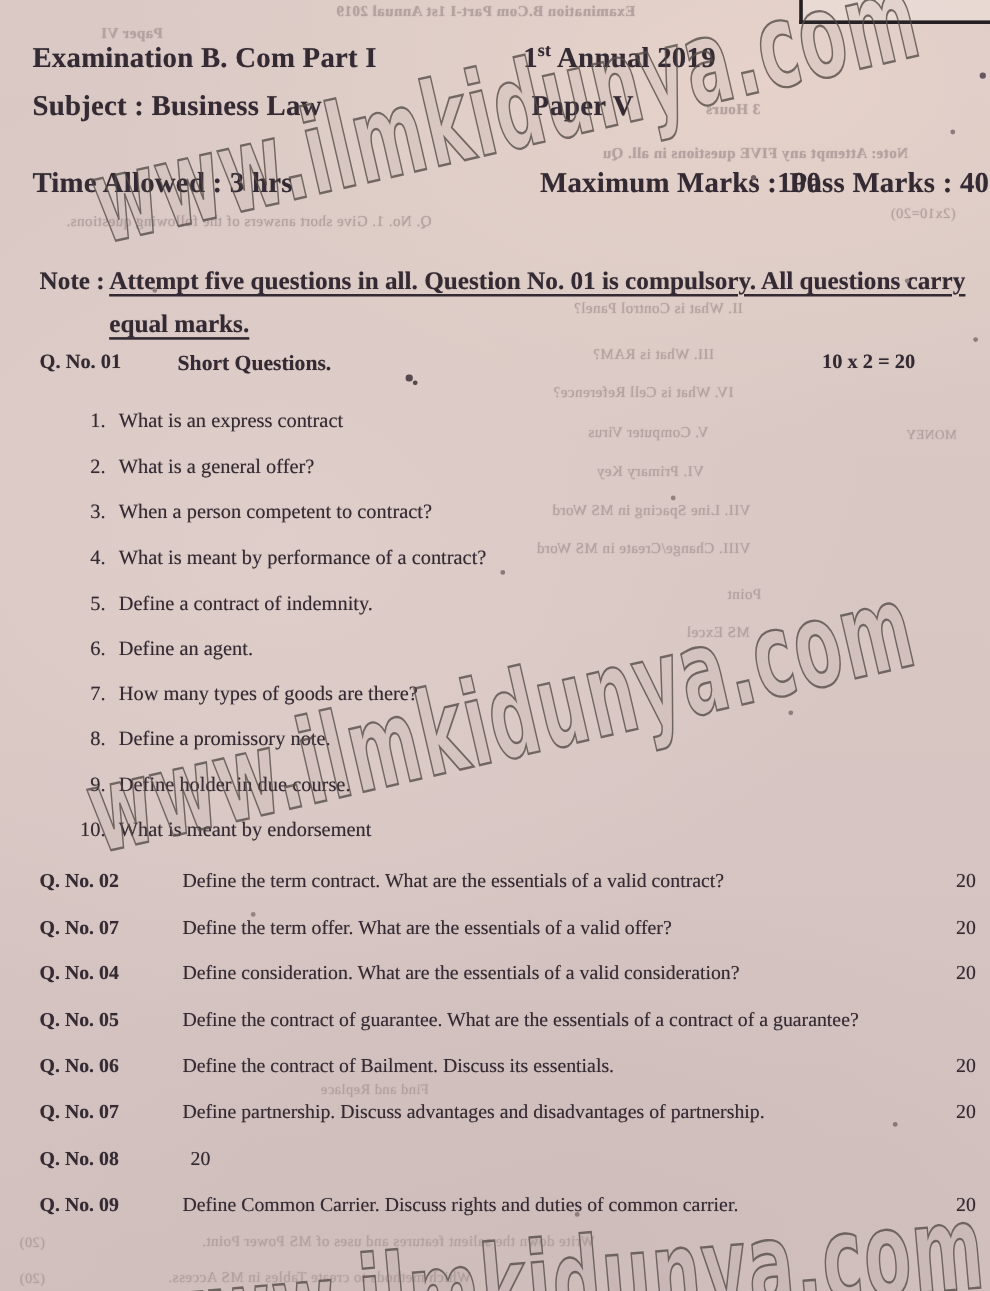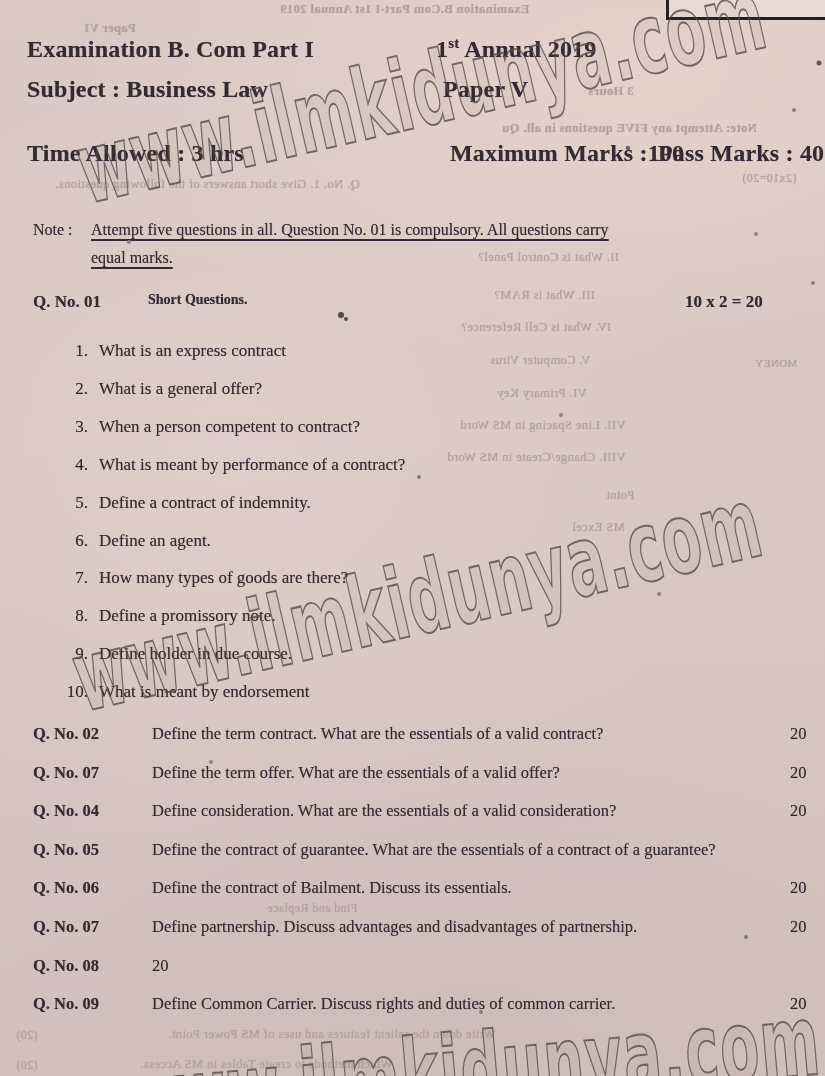--- a/index.html
+++ b/index.html
@@ -11,33 +11,33 @@
       radial-gradient(760px 620px at 28% 42%, rgba(224,207,202,.8) 0%, rgba(224,207,202,0) 65%),
       radial-gradient(820px 520px at 58% 97%, rgba(205,188,186,.85) 0%, rgba(205,188,186,0) 60%),
       linear-gradient(180deg,#dac9c5 0%,#d7c6c2 55%,#d1c0be 100%);
   }
   .content{position:absolute;inset:0;z-index:3;text-shadow:0 0 .7px rgba(52,42,51,.45);}
   .txt{position:absolute;white-space:nowrap;}
   .b{font-weight:bold;}
   .hdr{font-size:24px;font-weight:bold;letter-spacing:.2px;}
   sup{font-size:.62em;}
 
-  .note-block{position:absolute;left:33px;top:216px;display:flex;font-weight:normal;font-size:16px;line-height:1.72;justify-content:flex-end;}
+  .note-block{position:absolute;left:33px;top:216px;display:flex;font-weight:bold;font-size:21px;line-height:1.72;justify-content:flex-end;}
   .note-label{width:58px;flex:none;}
   .note-line{text-decoration:underline;text-decoration-thickness:2px;text-underline-offset:4px;}
 
   .sq-list{position:absolute;left:58px;top:341px;font-size:17px;width:700px;}
   .sq-row{position:absolute;display:flex;white-space:nowrap;}
   .sq-num{width:30px;text-align:right;margin-right:11px;flex:none;}
 
   .lq{position:absolute;left:33px;top:724px;width:787px;font-size:16.5px;}
   .lq-row{position:absolute;left:0;width:100%;display:flex;white-space:nowrap;}
   .lq-num{width:119px;flex:none;font-weight:bold;}
   .lq-text{flex:1;min-width:0;}
-  .lq-marks{width:30px;flex:none;text-align:left;}
+  .lq-marks{width:30px;flex:none;text-align:center;}
 
   .corner-box{position:absolute;left:666px;top:-8px;width:167px;height:25px;z-index:2;
     border-left:3px solid #241f22;border-bottom:3px solid #241f22;background:rgba(238,226,220,.55);}
 
   .ghost-layer{position:absolute;inset:0;z-index:1;font-family:"Liberation Serif",serif;}
   .ghost{position:absolute;transform:scaleX(-1);color:#b2a09e;white-space:nowrap;opacity:.95;
     text-shadow:0 0 1.2px rgba(178,160,158,.9);letter-spacing:.4px;}
 
   .wm-layer{position:absolute;inset:0;z-index:4;pointer-events:none;}
   .wm{position:absolute;font-family:"DejaVu Sans",sans-serif;font-weight:bold;font-size:98px;
@@ -102,21 +102,21 @@
 
     <div class="note-block">
       <div class="note-label">Note :</div>
       <div>
         <div class="note-line">Attempt  five questions in all. Question No. 01 is compulsory. All questions carry</div>
         <div class="note-line" style="display:inline-block;">equal marks.</div>
       </div>
     </div>
 
     <div class="txt b" style="left:33px;top:292px;font-size:17px;">Q. No. 01</div>
-    <div class="txt b" style="left:148px;top:292px;font-size:14px;">Short Questions.</div>
+    <div class="txt b" style="left:148px;top:292px;font-size:18px;">Short Questions.</div>
     <div class="txt b" style="left:685px;top:292px;font-size:17px;">10 x 2 = 20</div>
 
     <div class="sq-list">
         <div class="sq-row" style="top: 0px;">
           <span class="sq-num">1.</span>
           <span>What is an express contract</span>
         </div>
         <div class="sq-row" style="top: 37.9px;">
           <span class="sq-num">2.</span>
           <span>What is a general offer?</span>

